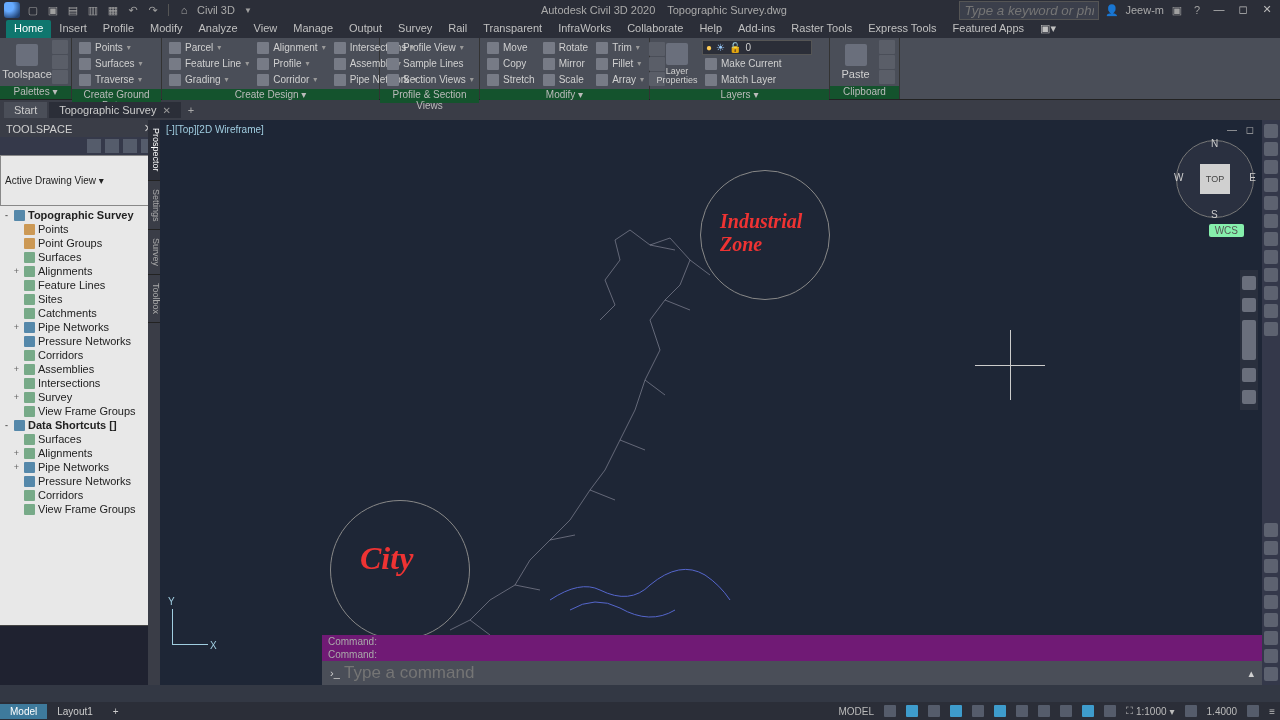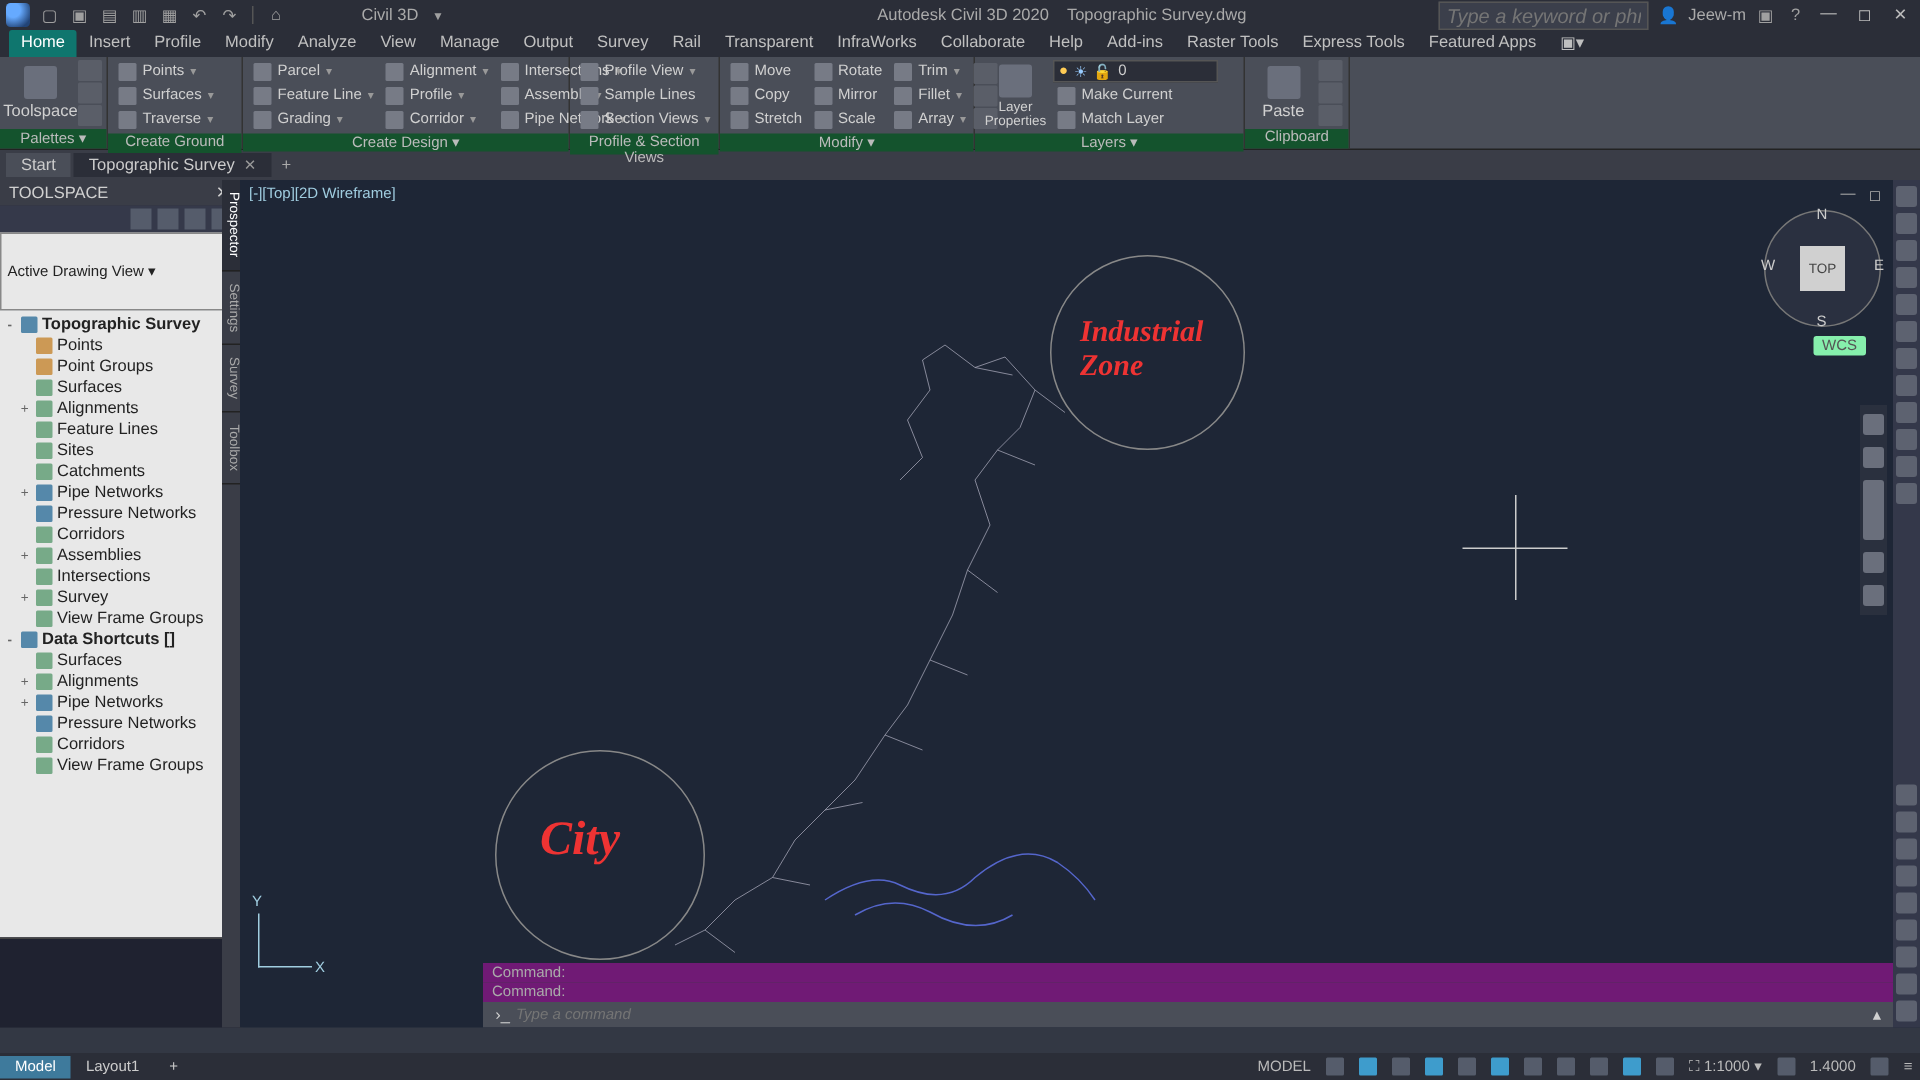--- a/index.html
+++ b/index.html
@@ -91,21 +91,21 @@
 .navbar .nb{ width:14px; height:14px; background:#6a6f7c; border-radius:2px; cursor:pointer;}
 
 .righticons { position:absolute; top:0; right:0; width:18px; height:100%; background:#34384a; display:flex; flex-direction:column; gap:4px; padding:4px 2px; align-items:center;}
 .righticons .ri{ width:14px;height:14px;background:#5d6270;border-radius:2px;cursor:pointer;}
 
 
 .cmdline { position:absolute; left:162px; right:18px; bottom:0; background:#3a3d47;}
 .cmdline .hist { background:#701a75; color:#aaa; font-size:10px; padding:1px 6px;}
 .cmdline .input-row { display:flex; align-items:center; background:#4a4e58; padding:2px 4px;}
 .cmdline .input-row .prompt{ width:18px; text-align:center;}
-.cmdline .input-row input{ flex:1; background:transparent; border:none; color:#999; font-style:italic; font-size:10px; outline:none;}
+.cmdline .input-row input{ flex:1; background:transparent; border:none; color:#999; font-size:17px; outline:none;}
 
 
 .bottom { position:absolute; left:0; right:0; bottom:0; height:18px; background:#2b2e38; display:flex; align-items:center;}
 .bottom .btab{ padding:2px 10px; font-size:10px; color:#ccc; cursor:pointer;}
 .bottom .btab.active{ background:#3e7a9c; color:#fff;}
 .bottom .spacer{flex:1;}
 .bottom .sitem{ padding:0 5px; font-size:10px; color:#bbb; display:flex;align-items:center;gap:3px; cursor:pointer;}
 .bottom .sico{width:12px;height:12px;background:#555c6b;border-radius:1px;}
 .bottom .sitem.hl .sico{background:#3e9ccc;}
 
@@ -118,21 +118,21 @@
   <div class="logo"></div>
   <span class="qat-icon">▢</span>
   <span class="qat-icon">▣</span>
   <span class="qat-icon">▤</span>
   <span class="qat-icon">▥</span>
   <span class="qat-icon">▦</span>
   <span class="qat-icon">↶</span>
   <span class="qat-icon">↷</span>
   <span class="qat-sep"></span>
   <span class="qat-icon">⌂</span>
-  <span style="color:#aaa;margin-left:44px;">Civil 3D</span>
+  <span style="color:#aaa;">Civil 3D</span>
   <span class="qat-icon" style="font-size:8px;">▼</span>
   <span class="app-title">Autodesk Civil 3D 2020</span>
   <span class="doc-title">Topographic Survey.dwg</span>
   <span class="spacer"></span>
   <input class="search-box" placeholder="Type a keyword or phrase" style="">
   <span class="qat-icon">👤</span>
   <span style="color:#aaa;">Jeew-m</span>
   <span class="qat-icon">▣</span>
   <span class="qat-icon">?</span>
   <span class="win-btn">—</span>

